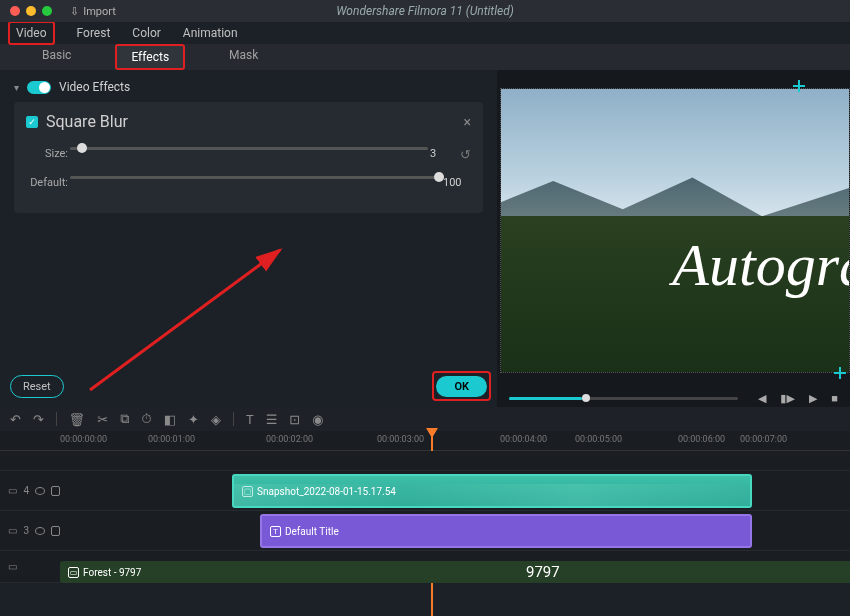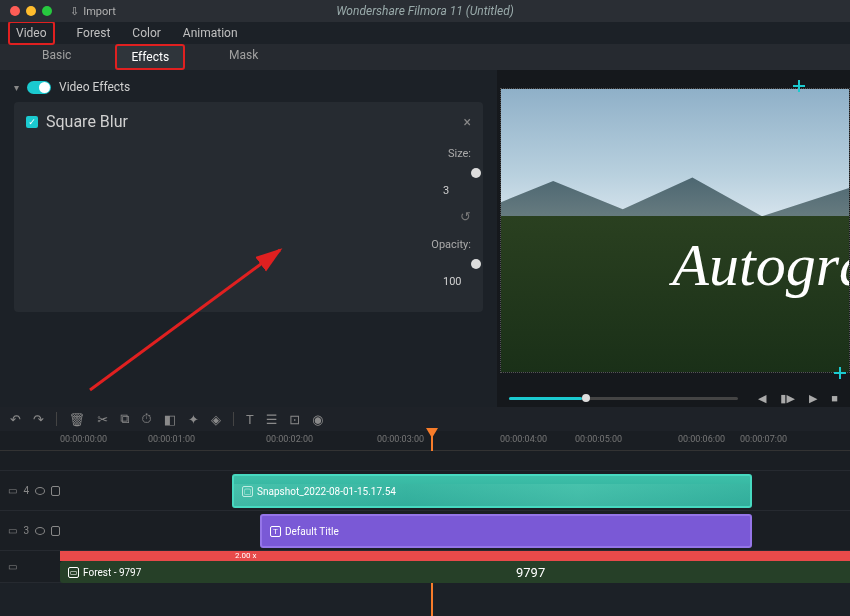--- a/index.html
+++ b/index.html
@@ -27,21 +27,21 @@
   .chev { font-size:10px; color:#888; }
   .toggle { width:24px; height:13px; background:#1bcad0; border-radius:8px; position:relative; }
   .toggle:after { content:""; width:11px; height:11px; background:#fff; border-radius:50%; position:absolute; left:12px; top:1px; }
   
   .effect-block { background:#262b31; border-radius:4px; padding:10px 12px; }
   .effect-head { display:flex; align-items:center; margin-bottom:16px; }
   .cbx { width:12px; height:12px; background:#1bcad0; border-radius:2px; margin-right:8px; display:flex; align-items:center; justify-content:center; font-size:9px; color:#fff;}
   .eh-title { font-size:16px; }
   .close-x { margin-left:auto; color:#888; font-size:14px; }
   
-  .slider-row { display:flex; align-items:flex-end; gap:12px; margin-bottom:14px;flex-direction:column; }
+  .slider-row { display:flex; align-items:flex-start; gap:2px; margin-bottom:14px; }
   .slider-label { width:42px; text-align:right; font-size:11px; color:#aaa; }
   .track { flex:1; height:3px; background:#555; border-radius:2px; position:relative; }
   .thumb { width:10px; height:10px; background:#ddd; border-radius:50%; position:absolute; top:-4px; }
   .sval { width:28px; font-size:11px; }
   .reset-ico { color:#777; font-size:13px; }
   
   .red-arrow { position:absolute; left:60px; top:150px; pointer-events:none; }
   
   .bottom-btns { position:absolute; bottom:6px; left:10px; right:6px; display:flex; align-items:center; }
   .reset-btn { padding:4px 12px; border:1px solid #1bcad0; border-radius:12px; font-size:11px; color:#c0c0c0; background:transparent; }
@@ -131,37 +131,43 @@
       </div>
       <div class="slider-row">
         <div class="slider-label">Size:</div>
         <div class="track">
           <div class="thumb" style="left:2%"></div>
         </div>
         <div class="sval">3</div>
         <span class="reset-ico">↺</span>
       </div>
       <div class="slider-row">
-        <div class="slider-label">Opacity:</div>
+        <div class="slider-label">Default:</div>
         <div class="track">
           <div class="thumb" style="left:98%"></div>
         </div>
         <div class="sval">100</div>
       </div>
     </div>
 
     <svg class="red-arrow" width="250" height="180">
       <defs>
           <marker id="ah" markerWidth="10" markerHeight="10" refX="8" refY="3" orient="auto">
             <path d="M0,0 L0,6 L9,3 z" fill="#e02020"></path>
           </marker>
         </defs>
       <line x1="30" y1="170" x2="220" y2="30" stroke="#e02020" stroke-width="3" marker-end="url(#ah)"></line>
     </svg>
 
+    <div class="bottom-btns">
+      <button class="reset-btn">Reset</button>
+      <div class="ok-wrap">
+        <button class="ok-btn">OK</button>
+      </div>
+    </div>
   </div>
 
   <div class="preview">
     <div class="preview-img">
       <div class="sky"></div>
       <div class="mtn"></div>
       <div class="forest"></div>
       <div class="overlay-text">Autogra</div>
     </div>
     <div class="marker"></div>
@@ -243,21 +249,20 @@
         <span class="clip-ico">T</span>
         <span>Default Title</span>
       </div>
     </div>
   </div>
   <div class="track-row" style="height:32px">
     <div class="track-head">
       <span>▭</span>
     </div>
     <div class="track-lane">
-      <div class="speed-bar"><span>2.00 x</span></div>
       <div class="clip clip3" style="top:10px">
         <span class="clip-ico">▭</span>
         <span>Forest - 9797</span>
-        <span style="position:absolute;left:456px;font-size:13px">9797</span>
+        <span style="position:absolute;left:466px;font-size:15px">9797</span>
       </div>
     </div>
   </div>
 </div>
 
 </body></html>

